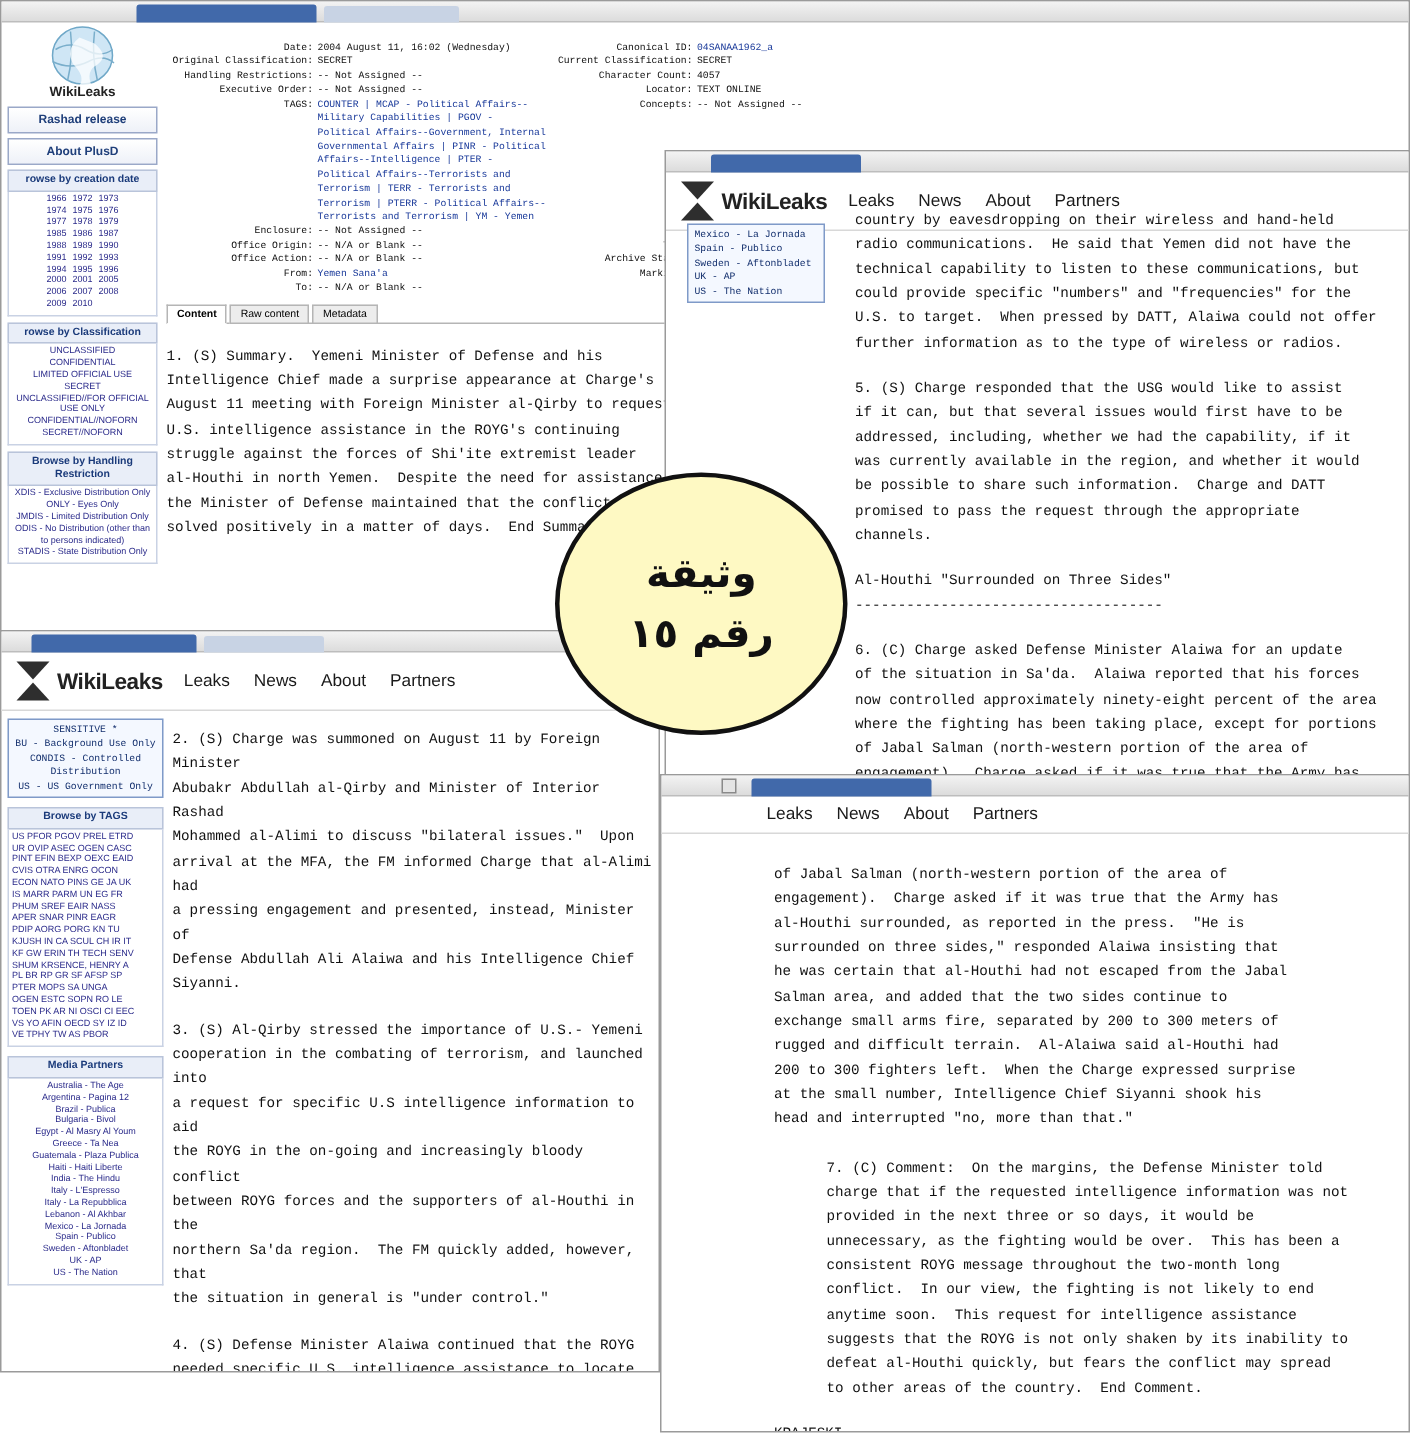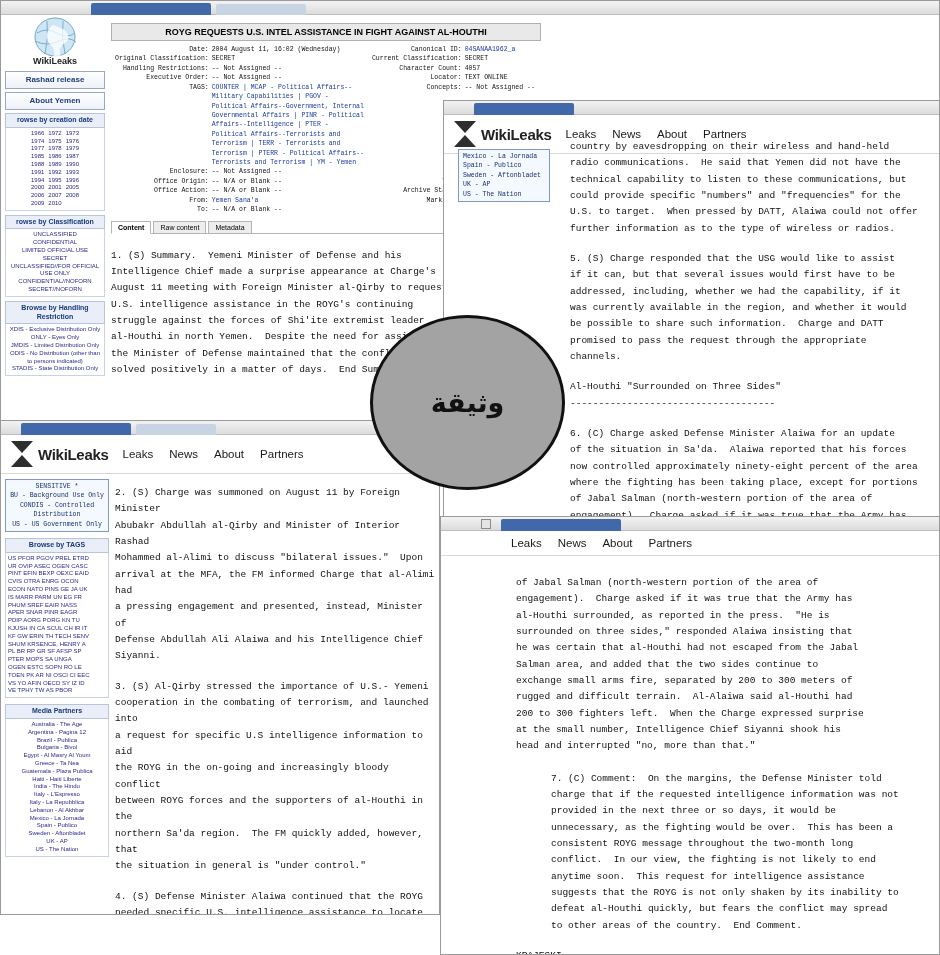--- a/index.html
+++ b/index.html
@@ -145,21 +145,21 @@
     line-height:1.45;
     padding:2px 4px;
     color:#14306e;
   }
 
   
   .stamp {
     position:absolute;
     width: 195px; height: 175px;
     border-radius: 50%;
-    background: #a3a3a3;
+    background: #fef9c3;
     border: 3px solid #111;
     display:flex; align-items:center; justify-content:center;
     text-align:center;
     font-family: "DejaVu Sans", sans-serif;
     font-weight: bold;
     font-size: 27px;
     line-height: 1.45;
     color:#111;
     direction: rtl;
     z-index: 60;
@@ -183,21 +183,21 @@
           <path d="M10 16 Q20 10 30 16 Q40 22 48 16" stroke="#79aecb" fill="none" stroke-width="1"></path>
           <path d="M8 24 Q20 30 32 24 Q42 19 49 25" stroke="#79aecb" fill="none" stroke-width="1"></path>
           <path d="M20 4 Q22 20 18 37" stroke="#79aecb" fill="none" stroke-width="1"></path>
           <path d="M36 4 Q34 20 38 37" stroke="#79aecb" fill="none" stroke-width="1"></path>
           <path d="M26 8 Q16 16 22 26 Q30 34 26 40 L34 40 Q30 30 38 26 Q46 20 36 12 Z" fill="#ffffff" opacity="0.75"></path>
         </svg>
         <div style="font-size:9px;font-weight:bold;color:#222;margin-top:-3px;">WikiLeaks</div>
       </div>
     </div>
     <div class="side-btn">Rashad release</div>
-    <div class="side-btn">About Yemen</div>
+    <div class="side-btn">About PlusD</div>
 
     <div class="side-head">rowse by creation date</div>
     <div class="side-box">
       <div class="yearcols">
         <div>
           <div>1966</div>
           <div>1974</div>
           <div>1977</div>
           <div>1985</div>
           <div>1988</div>
@@ -248,21 +248,20 @@
     <div class="side-box">
       <div>XDIS - Exclusive Distribution Only</div>
       <div>ONLY - Eyes Only</div>
       <div>JMDIS - Limited Distribution Only</div>
       <div>ODIS - No Distribution (other than to persons indicated)</div>
       <div>STADIS - State Distribution Only</div>
     </div>
   </div>
 
   <div style="position:absolute; left:110px; top:22px; width:430px;">
-    <div class="cable-head">ROYG REQUESTS U.S. INTEL ASSISTANCE IN FIGHT AGAINST AL-HOUTHI</div>
     <div class="meta" style="margin-top:4px;">
       <table style="width:100%;">
         <tbody>
             <tr>
               <td class="lbl">Date:</td>
               <td class="val">2004 August 11, 16:02 (Wednesday)</td>
               <td class="lbl">Canonical ID:</td>
               <td class="val blue">04SANAA1962_a</td>
             </tr>
         <tr>
@@ -541,14 +540,15 @@
 suggests that the ROYG is not only shaken by its inability to
 defeat al-Houthi quickly, but fears the conflict may spread
 to other areas of the country.  End Comment.</div>
     <div class="body-text" style="margin-top:14px;">KRAJESKI</div>
   </div>
 </div>
 
 <div class="stamp" style="left:370px; top:315px;">
   <div>
     <div>وثيقة</div>
+    <div>رقم ١٥</div>
   </div>
 </div>
 
 </body></html>

